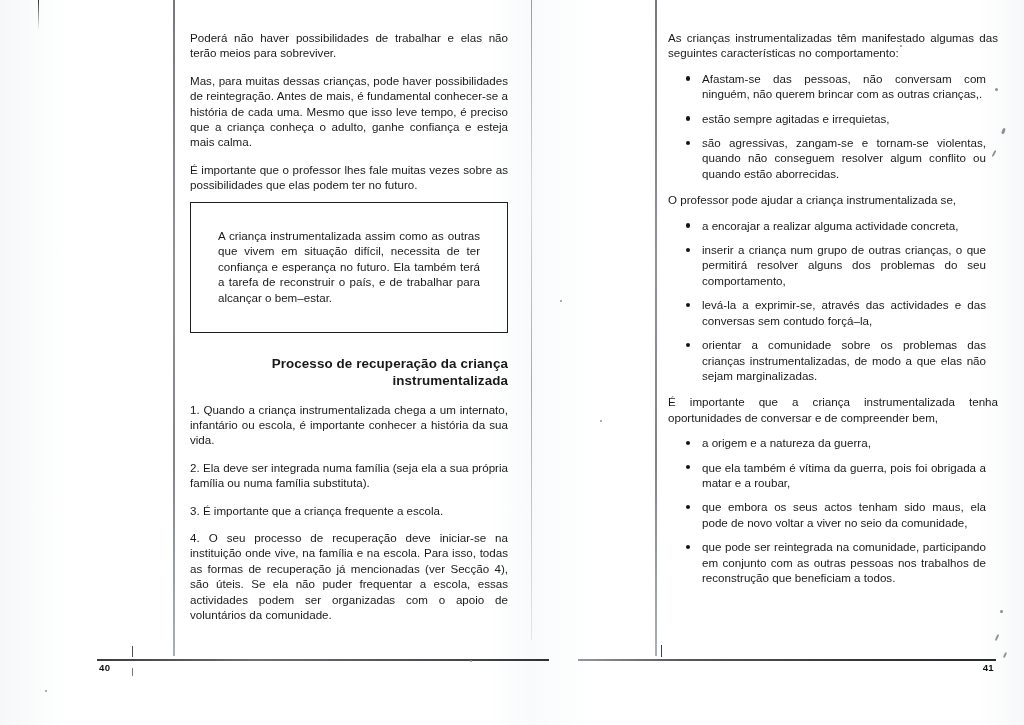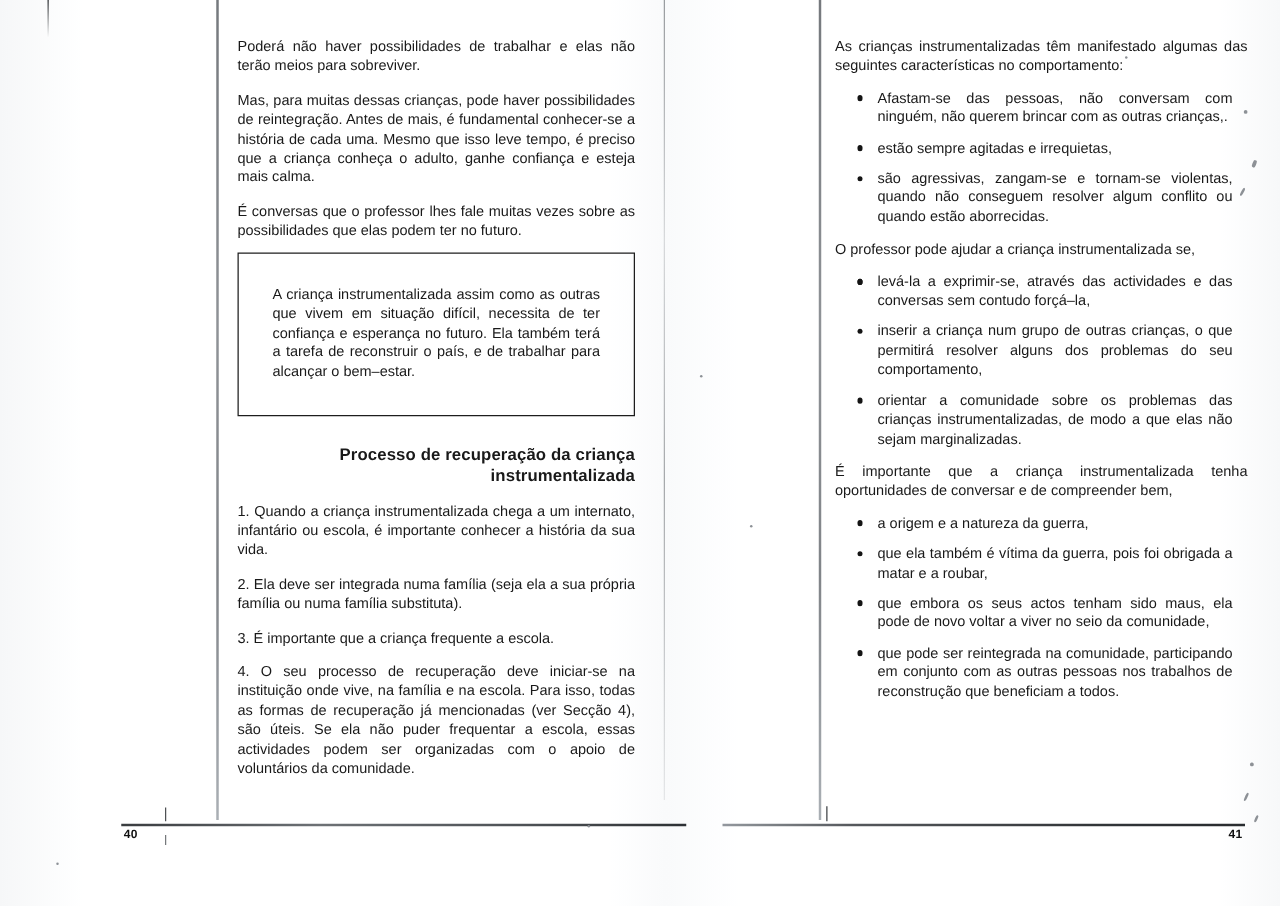--- a/index.html
+++ b/index.html
@@ -187,21 +187,21 @@
 
   <div class="spread">
 
     <div class="page page-left">
       <div class="margin-rule left-page"></div>
 
       <div class="col col-left">
 
         <p class="para">Poderá não haver possibilidades de trabalhar e elas não terão meios para sobreviver.</p>
         <p class="para">Mas, para muitas dessas crianças, pode haver possibilidades de reintegração. Antes de mais, é fundamental conhecer-se a história de cada uma. Mesmo que isso leve tempo, é preciso que a criança conheça o adulto, ganhe confiança e esteja mais calma.</p>
-        <p class="para lead">É conversas que o professor lhes fale muitas vezes sobre as possibilidades que elas podem ter no futuro.</p>
+        <p class="para lead">É importante que o professor lhes fale muitas vezes sobre as possibilidades que elas podem ter no futuro.</p>
 
         <div class="callout">
           <p>A criança instrumentalizada assim como as outras que vivem em situação difícil, necessita de ter confiança e esperança no futuro. Ela também terá a tarefa de reconstruir o país, e de trabalhar para alcançar o bem–estar.</p>
         </div>
 
         <h2 class="heading">Processo de recuperação da criança instrumentalizada</h2>
 
         <ol class="numlist">
           <li>1. Quando a criança instrumentalizada chega a um internato, infantário ou escola, é importante conhecer a história da sua vida.</li>
           <li>2. Ela deve ser integrada numa família (seja ela a sua própria família ou numa família substituta).</li>
@@ -232,28 +232,29 @@
             <span class="dot"></span>
             <span>são agressivas, zangam-se e tornam-se violentas, quando não conseguem resolver algum conflito ou quando estão aborrecidas.</span>
           </li>
         </ul>
 
         <p class="para tight">O professor pode ajudar a criança instrumentalizada se,</p>
 
         <ul class="bullets">
           <li>
             <span class="dot"></span>
+            <span>a encorajar a realizar alguma actividade concreta,</span>
+          </li>
+          <li>
+            <span class="dot"></span>
+            <span>inserir a criança num grupo de outras crianças, o que permitirá resolver alguns dos problemas do seu comportamento,</span>
           </li>
           <li>
             <span class="dot"></span>
             <span>levá-la a exprimir-se, através das actividades e das conversas sem contudo forçá–la,</span>
-          </li>
-          <li>
-            <span class="dot"></span>
-            <span>inserir a criança num grupo de outras crianças, o que permitirá resolver alguns dos problemas do seu comportamento,</span>
           </li>
           <li>
             <span class="dot"></span>
             <span>orientar a comunidade sobre os problemas das crianças instrumentalizadas, de modo a que elas não sejam marginalizadas.</span>
           </li>
         </ul>
 
         <p class="para tight">É importante que a criança instrumentalizada tenha oportunidades de conversar e de compreender bem,</p>
 
         <ul class="bullets">

